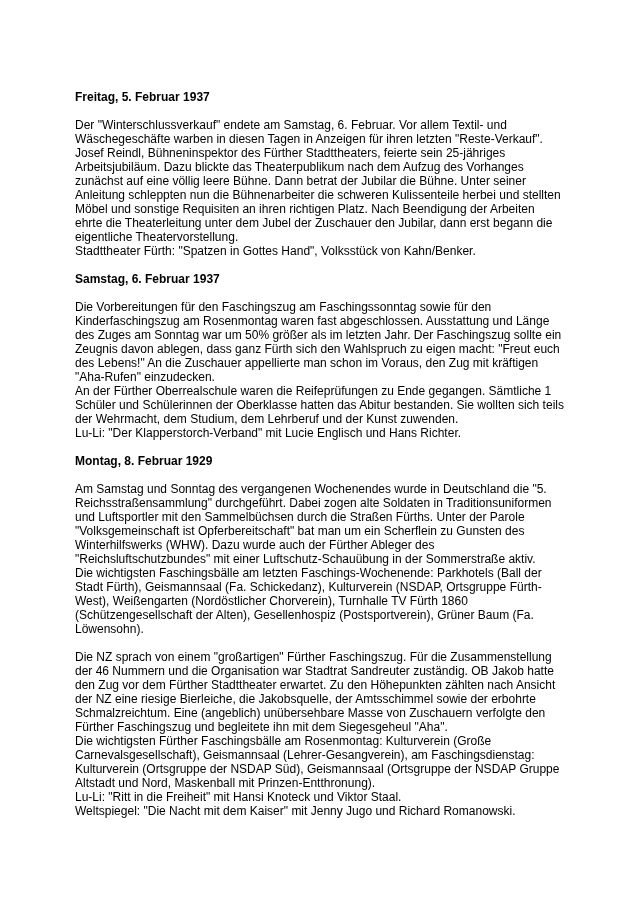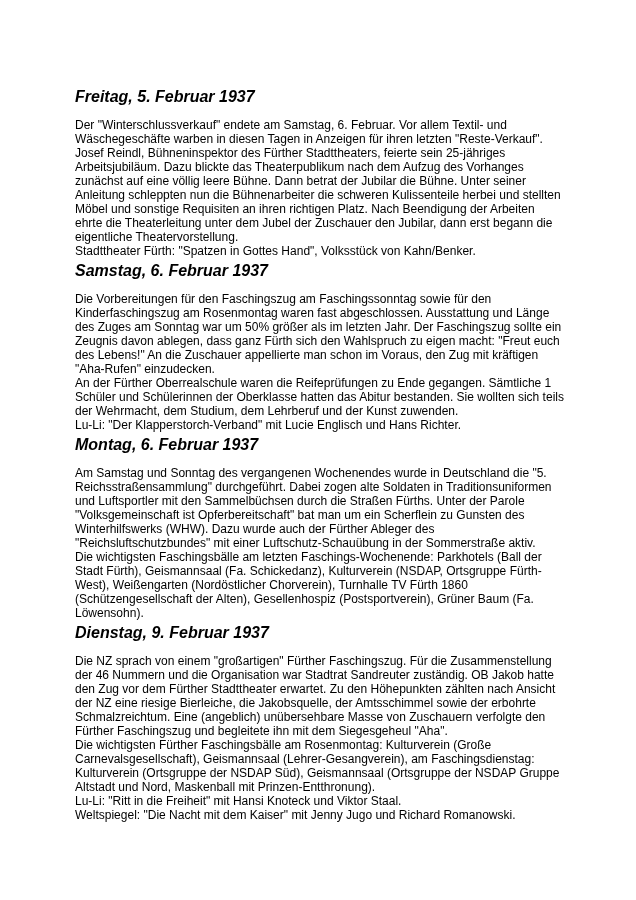--- a/index.html
+++ b/index.html
@@ -20,28 +20,27 @@
     height: 900px;
     padding: 90px 70px 40px 75px;
     background: #ffffff;
   }
   .content {
     width: 490px;
     font-size: 12px;
     line-height: 14px;
   }
   .day-section + .day-section {
-    margin-top: 6px;
+    margin-top: 14px;
   }
   .day-heading {
-    font-size: 16px;
+    font-size: 12px;
     line-height: 14px;
     font-weight: bold;
     margin: 0 0 14px 0;
-    font-style: italic;
   }
   .para {
     margin: 0;
     text-align: left;
     word-spacing: normal;
   }
 </style>
 </head>
 <body>
 
@@ -55,27 +54,26 @@
     </section>
 
     <section class="day-section">
       <h2 class="day-heading">Samstag, 6. Februar 1937</h2>
       <p class="para">Die Vorbereitungen für den Faschingszug am Faschingssonntag sowie für den Kinderfaschingszug am Rosenmontag waren fast abgeschlossen. Ausstattung und Länge des Zuges am Sonntag war um 50% größer als im letzten Jahr. Der Faschingszug sollte ein Zeugnis davon ablegen, dass ganz Fürth sich den Wahlspruch zu eigen macht: "Freut euch des Lebens!" An die Zuschauer appellierte man schon im Voraus, den Zug mit kräftigen "Aha-Rufen" einzudecken.</p>
       <p class="para">An der Fürther Oberrealschule waren die Reifeprüfungen zu Ende gegangen. Sämtliche 1 Schüler und Schülerinnen der Oberklasse hatten das Abitur bestanden. Sie wollten sich teils der Wehrmacht, dem Studium, dem Lehrberuf und der Kunst zuwenden.</p>
       <p class="para">Lu-Li: "Der Klapperstorch-Verband" mit Lucie Englisch und Hans Richter.</p>
     </section>
 
     <section class="day-section">
-      <h2 class="day-heading">Montag, 6. Februar 1937</h2>
+      <h2 class="day-heading">Montag, 8. Februar 1929</h2>
       <p class="para">Am Samstag und Sonntag des vergangenen Wochenendes wurde in Deutschland die "5. Reichsstraßensammlung" durchgeführt. Dabei zogen alte Soldaten in Traditionsuniformen und Luftsportler mit den Sammelbüchsen durch die Straßen Fürths. Unter der Parole "Volksgemeinschaft ist Opferbereitschaft" bat man um ein Scherflein zu Gunsten des Winterhilfswerks (WHW). Dazu wurde auch der Fürther Ableger des "Reichsluftschutzbundes" mit einer Luftschutz-Schauübung in der Sommerstraße aktiv.</p>
       <p class="para">Die wichtigsten Faschingsbälle am letzten Faschings-Wochenende: Parkhotels (Ball der Stadt Fürth), Geismannsaal (Fa. Schickedanz), Kulturverein (NSDAP, Ortsgruppe Fürth-West), Weißengarten (Nordöstlicher Chorverein), Turnhalle TV Fürth 1860 (Schützengesellschaft der Alten), Gesellenhospiz (Postsportverein), Grüner Baum (Fa. Löwensohn).</p>
     </section>
 
     <section class="day-section">
-      <h2 class="day-heading">Dienstag, 9. Februar 1937</h2>
       <p class="para">Die NZ sprach von einem "großartigen" Fürther Faschingszug. Für die Zusammenstellung der 46 Nummern und die Organisation war Stadtrat Sandreuter zuständig. OB Jakob hatte den Zug vor dem Fürther Stadttheater erwartet. Zu den Höhepunkten zählten nach Ansicht der NZ eine riesige Bierleiche, die Jakobsquelle, der Amtsschimmel sowie der erbohrte Schmalzreichtum. Eine (angeblich) unübersehbare Masse von Zuschauern verfolgte den Fürther Faschingszug und begleitete ihn mit dem Siegesgeheul "Aha".</p>
       <p class="para">Die wichtigsten Fürther Faschingsbälle am Rosenmontag: Kulturverein (Große Carnevalsgesellschaft), Geismannsaal (Lehrer-Gesangverein), am Faschingsdienstag: Kulturverein (Ortsgruppe der NSDAP Süd), Geismannsaal (Ortsgruppe der NSDAP Gruppe Altstadt und Nord, Maskenball mit Prinzen-Entthronung).</p>
       <p class="para">Lu-Li: "Ritt in die Freiheit" mit Hansi Knoteck und Viktor Staal.</p>
       <p class="para">Weltspiegel: "Die Nacht mit dem Kaiser" mit Jenny Jugo und Richard Romanowski.</p>
     </section>
 
   </div>
 </div>
 
 </body></html>

